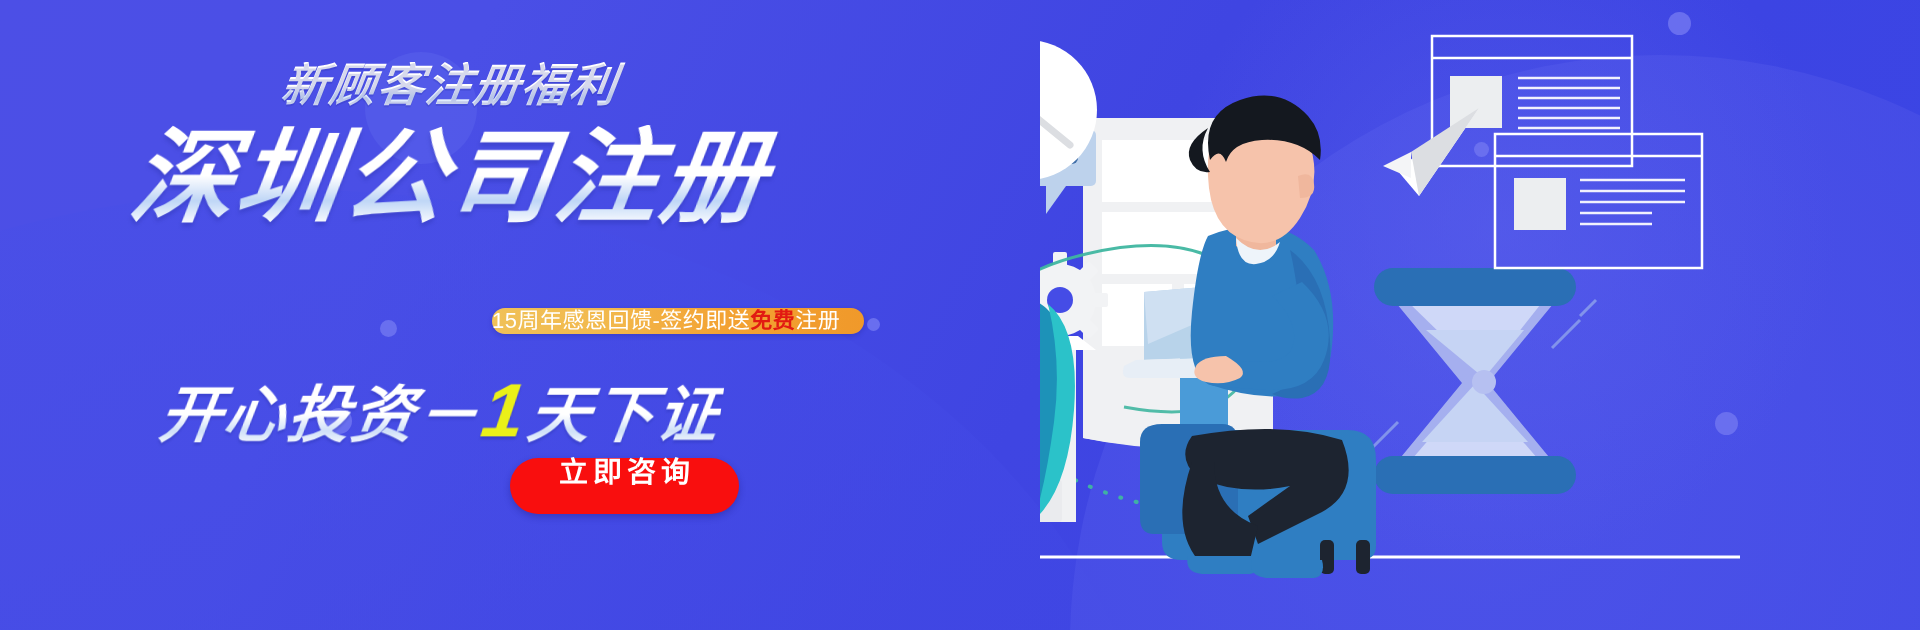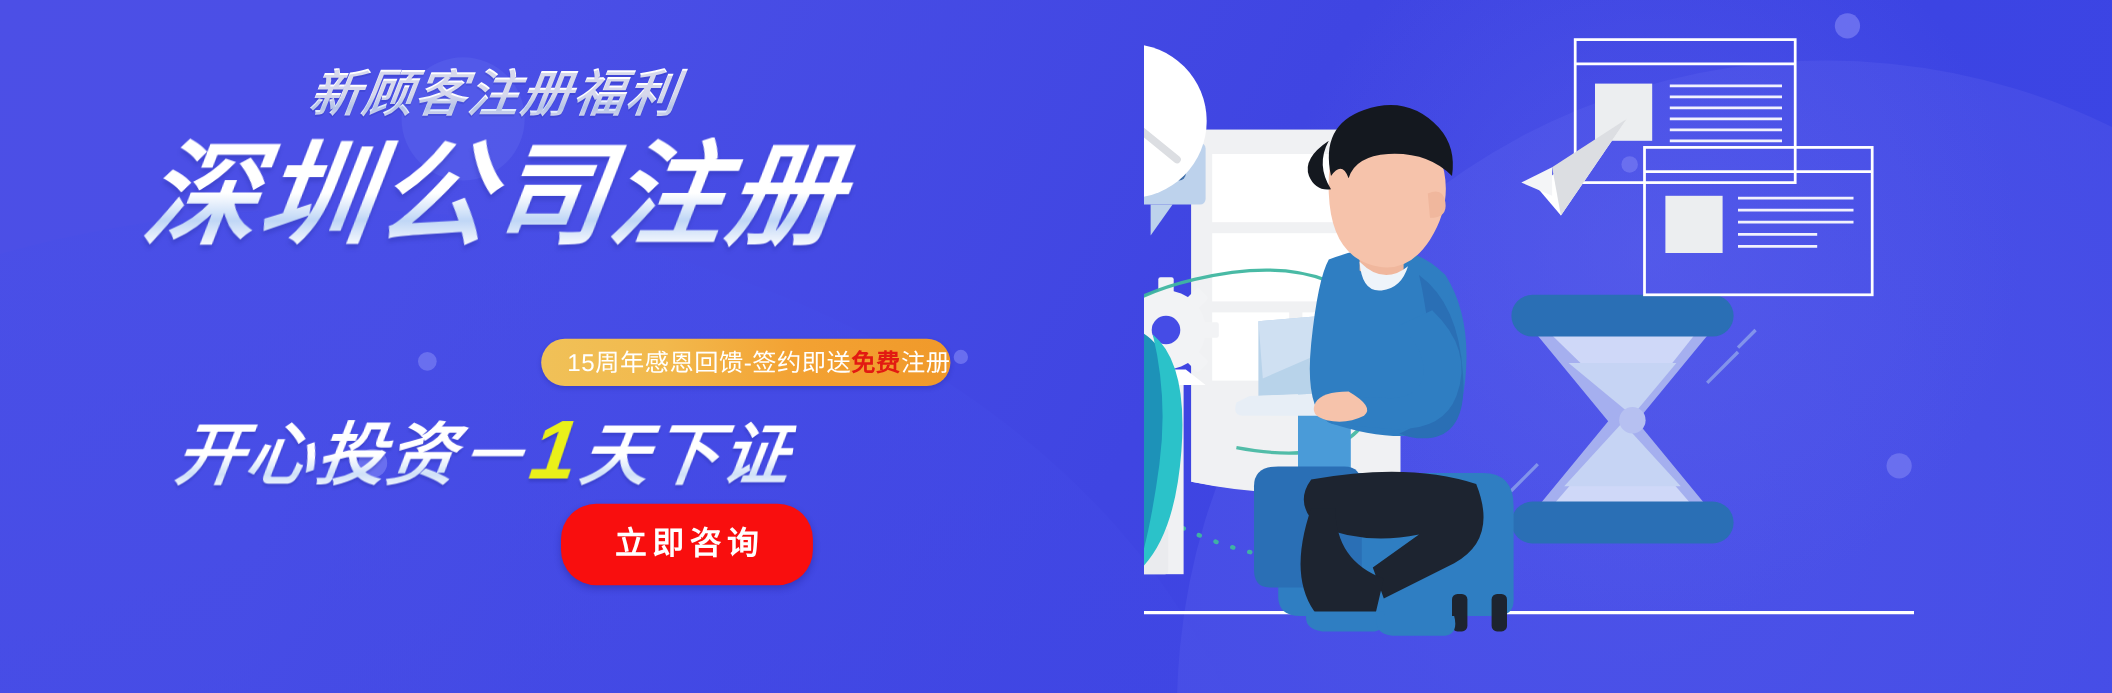--- a/index.html
+++ b/index.html
@@ -77,24 +77,24 @@
     letter-spacing:3px;
     background:linear-gradient(180deg,#ffffff 0%,#ffffff 48%,#bfd6f6 72%,#ffffff 96%);
     -webkit-background-clip:text;background-clip:text;
     -webkit-text-fill-color:transparent;
     filter:drop-shadow(0 4px 2px rgba(25,32,140,.25));
     transform:skewX(-8deg);
   }
 
   .pill{
     position:absolute;left:492px;top:308px;
-    width:372px;height:43px;
+    width:372px;height:26px;
     border-radius:22px;
     background:linear-gradient(90deg,#f0c158 0%,#f2b94d 30%,#f3a233 62%,#f0992a 100%);
-    display:flex;align-items:center;justify-content:flex-end;
+    display:flex;align-items:center;justify-content:flex-start;
     box-shadow:0 2px 5px rgba(20,25,110,.22);
   }
   .pill-text{
     font-size:22px;line-height:1;color:#ffffff;letter-spacing:.5px;white-space:nowrap;
   }
   .pill-text .hl{color:#e21a12;font-weight:700;}
 
   .subline{
     position:absolute;left:0;right:78px;top:372px;
     text-align:center;
@@ -110,23 +110,23 @@
     filter:drop-shadow(0 3px 1px rgba(25,32,140,.22));
   }
   .subline .one{
     color:#eaf019;font-size:76px;
     filter:drop-shadow(0 3px 1px rgba(25,32,140,.28));
     padding:0 2px;
   }
 
   .cta{
     position:absolute;left:510px;top:458px;
-    width:229px;height:74px;border-radius:32px;
+    width:229px;height:56px;border-radius:32px;
     background:#f90e0e;border:none;cursor:pointer;
-    display:flex;align-items:center;justify-content:center;
+    display:flex;align-items:flex-start;justify-content:center;
     box-shadow:0 3px 7px rgba(20,16,110,.3);
     padding:0;
   }
   .cta-text{
     color:#ffffff;font-size:29px;font-weight:700;letter-spacing:5px;
     text-indent:5px;line-height:1;
   }
 
   
   .illo{position:absolute;left:1040px;top:0;width:880px;height:630px;}

